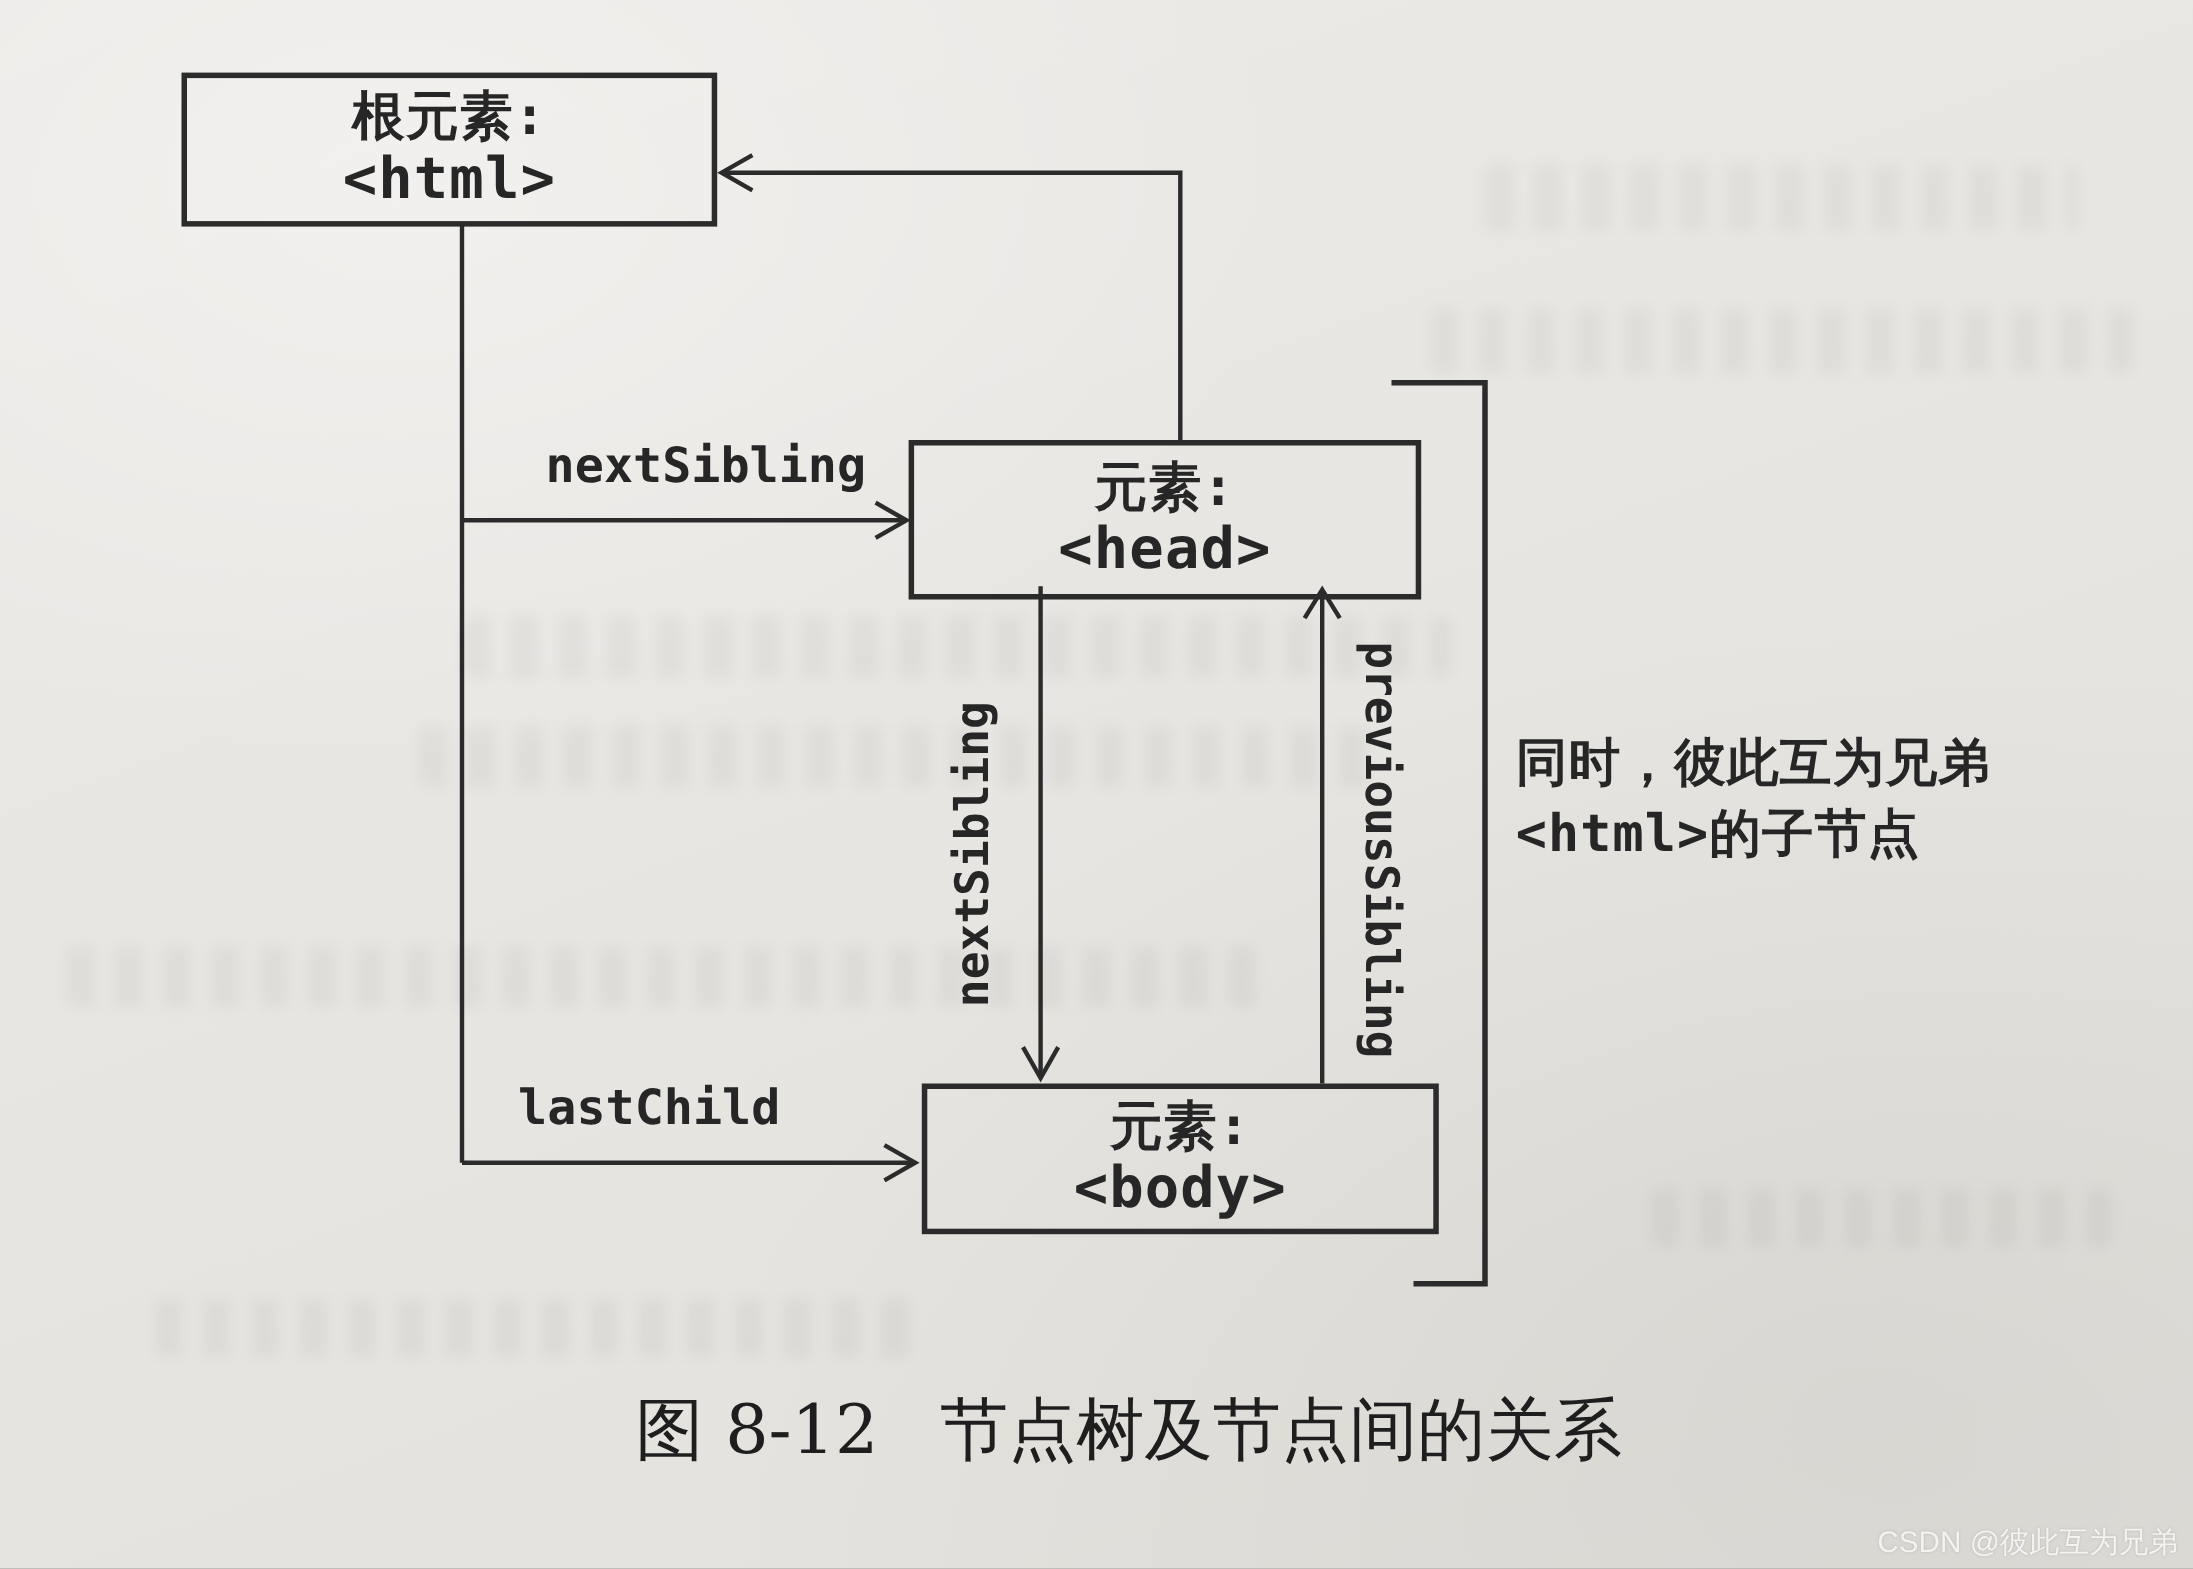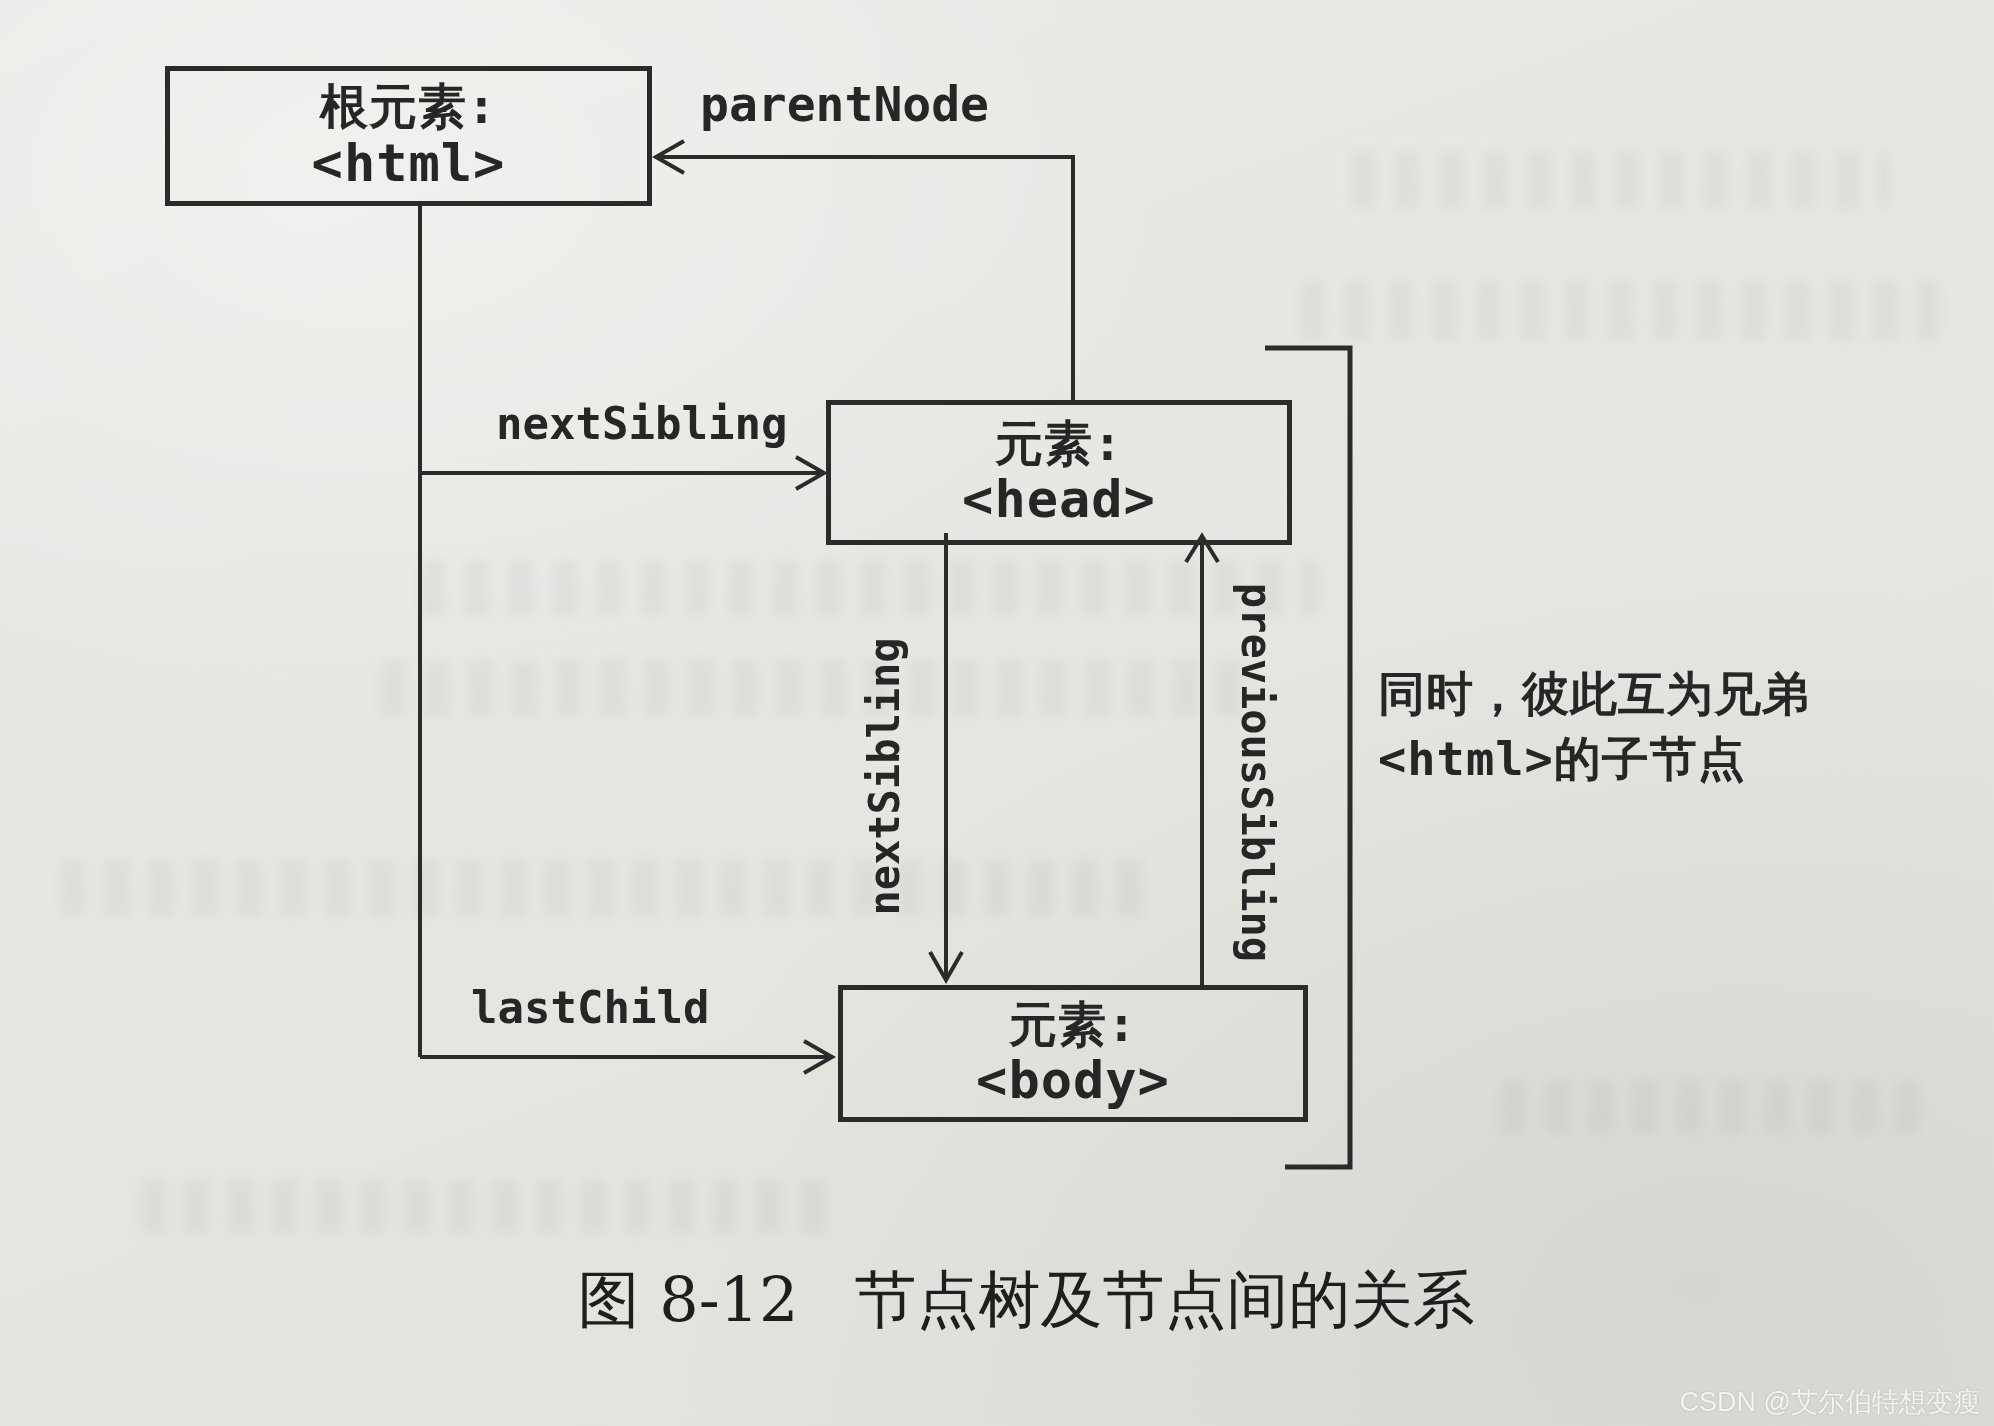--- a/index.html
+++ b/index.html
@@ -139,30 +139,29 @@
   <div class="node-box" style="left:826px; top:400px; width:466px; height:145px;">
     <div class="node-title">元素:</div>
     <div class="node-tag">&lt;head&gt;</div>
   </div>
 
   <div class="node-box" style="left:838px; top:985px; width:470px; height:137px;">
     <div class="node-title">元素:</div>
     <div class="node-tag">&lt;body&gt;</div>
   </div>
 
-  <div class="edge-label" style="left:700px; top:76px; font-size:48px;">parentNode</div>
   <div class="edge-label" style="left:496px; top:398px;">nextSibling</div>
   <div class="edge-label" style="left:471px; top:982px;">lastChild</div>
   <div class="edge-label vertical-up" style="left:734px; top:752px; width:300px; text-align:center; font-size:42px;">nextSibling</div>
   <div class="edge-label vertical-down" style="left:1056px; top:748px; width:400px; text-align:center; font-size:42px;">previousSibling</div>
 
   <div class="annotation">
     <div>同时，彼此互为兄弟</div>
     <div>&lt;html&gt;的子节点</div>
   </div>
 
   <div class="caption">
     <span>图 8-12</span><span class="gap"></span><span>节点树及节点间的关系</span>
   </div>
 
-  <div class="watermark">CSDN @艾尔伯特想变瘦</div>
+  <div class="watermark">CSDN @彼此互为兄弟</div>
 
 </div>
 
 </body></html>

